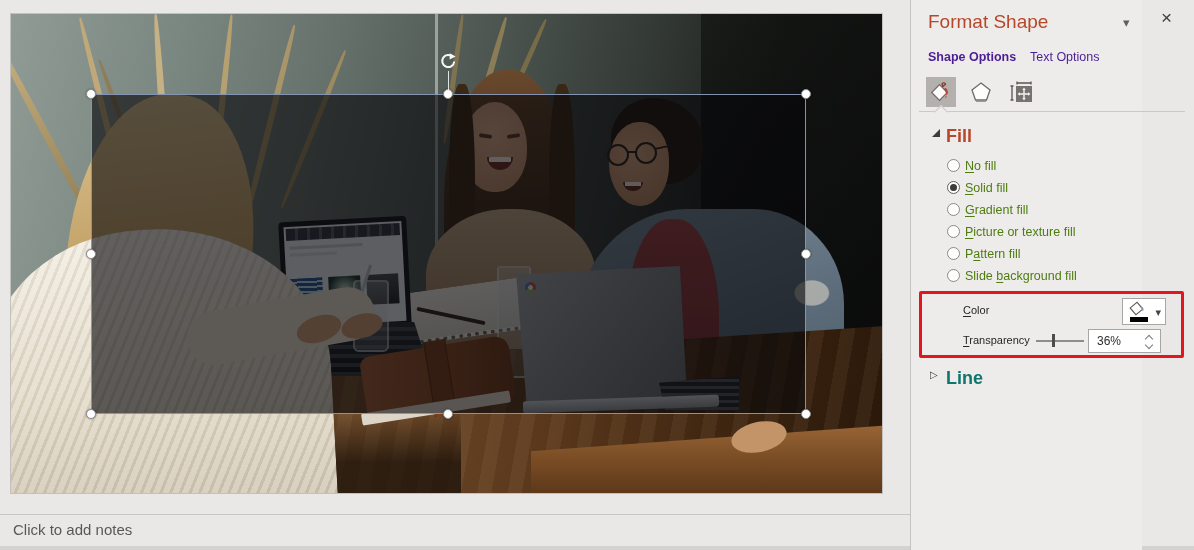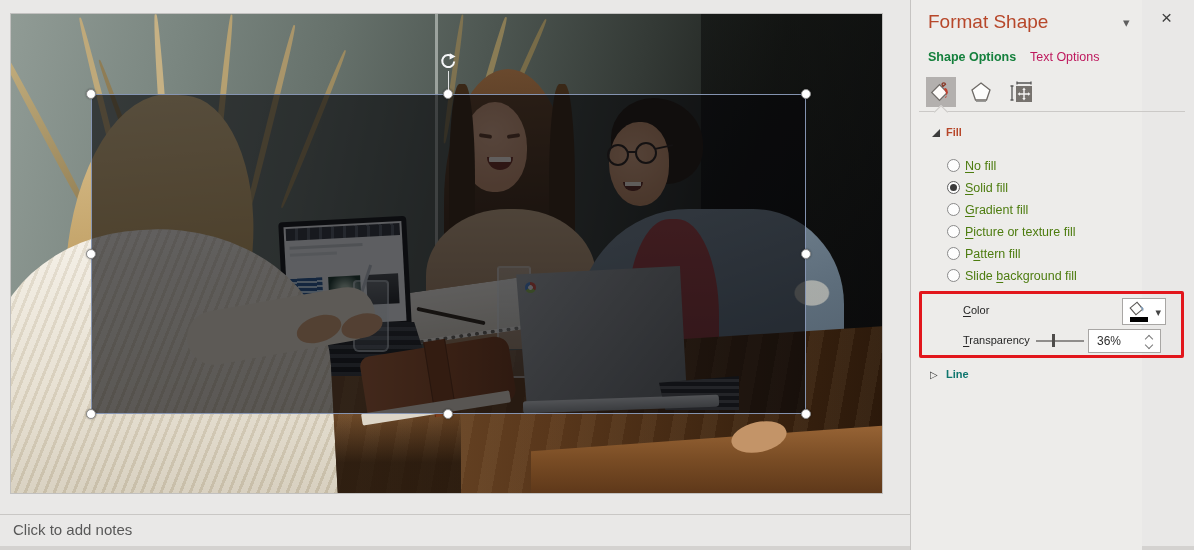--- a/index.html
+++ b/index.html
@@ -22,29 +22,29 @@
   #notes-divider{position:absolute;left:0;top:514px;width:910px;height:1px;background:#c9c7c5;}
   #notes-text{position:absolute;left:13px;top:521px;font-size:15px;color:#585858;}
   #bottom-edge{position:absolute;left:0;top:546px;width:1194px;height:4px;background:#d4d2d0;}
 
   
   #pane{position:absolute;left:910px;top:0;width:232px;height:550px;background:#edecea;
         border-left:1px solid #c6c4c2;box-sizing:border-box;}
   #pane-title{position:absolute;left:17px;top:11px;font-size:19px;color:#b7472a;}
   #pane-menu{position:absolute;left:212px;top:15px;font-size:13px;color:#5f5f5f;cursor:default;}
   #pane-close{position:absolute;left:250px;top:7px;font-size:19px;color:#3f3f3f;cursor:default;}
-  .tab{position:absolute;top:50px;font-size:12.5px;color:#be185d;cursor:default;}
-  .tab.active{font-weight:bold;color:#15803d;}
+  .tab{position:absolute;top:50px;font-size:12.5px;color:#4c1d95;cursor:default;}
+  .tab.active{font-weight:bold;color:#4c1d95;}
   .tbtn{position:absolute;top:77px;width:30px;height:30px;}
   .tbtn.selected{background:#b3b0ae;}
   .tbtn svg{position:absolute;left:3px;top:3px;}
   #tool-divider{position:absolute;left:8px;top:111px;width:266px;height:1px;background:#cbc9c7;}
   #tool-notch{position:absolute;left:25px;top:107px;width:9px;height:9px;background:#edecea;
               border-top:1px solid #cbc9c7;border-left:1px solid #cbc9c7;transform:rotate(45deg);}
-  .sec-head{font-size:11px;font-weight:bold;}
+  .sec-head{font-size:18px;font-weight:bold;}
   .tri-open{position:absolute;width:0;height:0;border-bottom:8px solid #3c3c3c;border-left:8px solid transparent;}
   .tri-closed{font-size:10px;color:#3c3c3c;}
   .radio-row{position:absolute;left:0;width:270px;height:22px;cursor:default;}
   .rb{position:absolute;left:36px;top:3px;width:13px;height:13px;border:1px solid #8a8a8a;
       border-radius:50%;background:#fdfdfd;box-sizing:border-box;}
   .rb.sel{border-color:#5f5f5f;}
   .rb.sel::after{content:"";position:absolute;left:2px;top:2px;width:7px;height:7px;border-radius:50%;background:#3b3b3b;}
   .radio-label{position:absolute;left:54px;top:3px;font-size:12.5px;color:#4d7c0f;}
   .ak{text-decoration:underline;text-underline-offset:2px;}
   .ctl-label{position:absolute;font-size:11px;color:#262626;}

